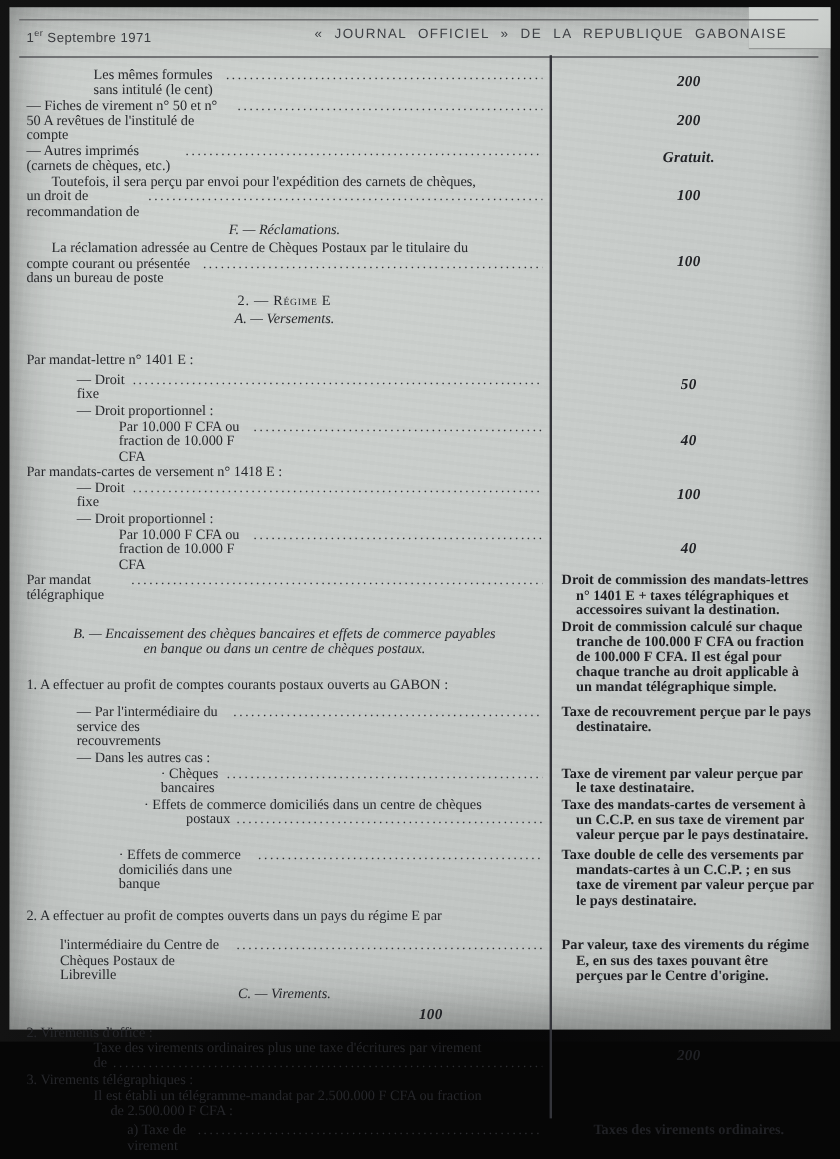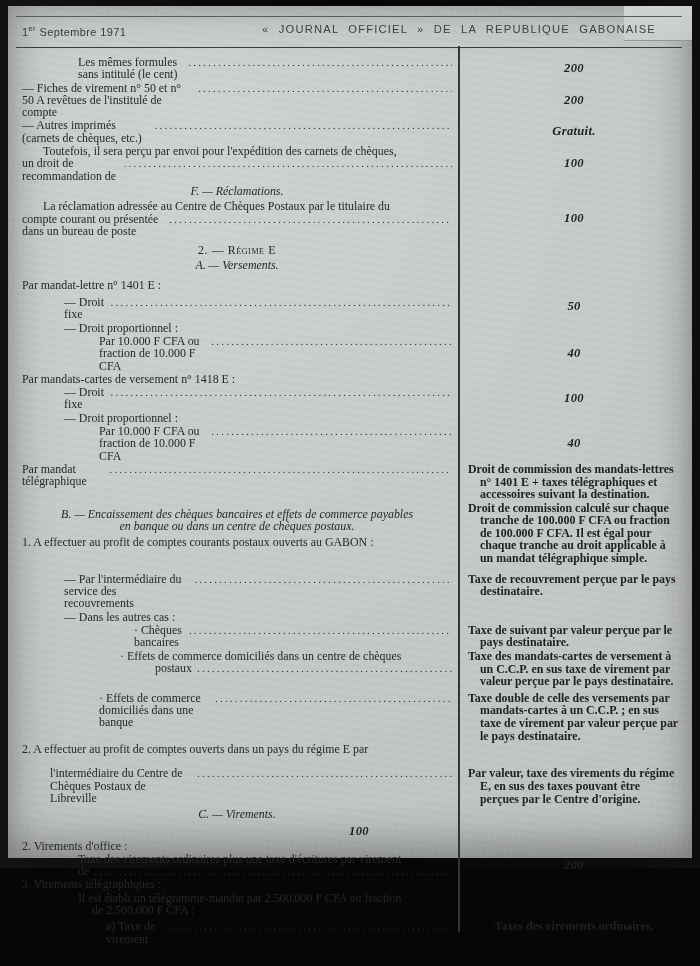--- a/index.html
+++ b/index.html
@@ -45,21 +45,21 @@
     content:"......................................................................................................";
     letter-spacing:2.2px;font-size:11px;color:#2c2d31;}
   .center{text-align:center;}
   .italic{font-style:italic;}
   .sc{font-variant:small-caps;letter-spacing:.6px;}
   .cr.value{align-self:stretch;display:flex;align-items:center;justify-content:center;
     font-weight:bold;font-size:12.6px;letter-spacing:.3px;color:#202125;font-style:italic;}
   .cr.desc{font-weight:bold;font-size:11.9px;line-height:12.6px;color:#202125;
     padding-left:28px;text-indent:-12px;text-align:left;}
   .cr.desc-center{font-weight:bold;font-size:11.9px;line-height:12.6px;color:#202125;text-align:center;}
-  .mt2{margin-top:4px}.mt4{margin-top:4px}.mt6{margin-top:6px}.mt8{margin-top:8px}.mt12{margin-top:12px}
+  .mt2{margin-top:18px}.mt4{margin-top:4px}.mt6{margin-top:6px}.mt8{margin-top:8px}.mt12{margin-top:12px}
 </style>
 </head>
 <body>
 
 <div class="scan">
   <div class="paper">
     <div class="corner"></div>
     <div class="header">
       <span class="date"><span>1</span><sup>er</sup><span> Septembre 1971</span></span>
       <span class="jtitle">« JOURNAL OFFICIEL » DE LA REPUBLIQUE GABONAISE</span>
@@ -224,21 +224,21 @@
             </div>
             <div class="cr"></div>
           </div>
           <div class="row">
             <div class="cl">
               <div class="line flexline" style="padding-left: 112px;">
                 <span class="t">· Chèques bancaires</span>
                 <span class="leader"></span>
               </div>
             </div>
-            <div class="cr desc">Taxe de suivant par valeur perçue par le pays destinataire.</div>
+            <div class="cr desc">Taxe de virement par valeur perçue par le taxe destinataire.</div>
           </div>
           <div class="row">
             <div class="cl">
               <div class="line" style="padding-left: 98px;"><span class="t">· Effets de commerce domiciliés dans un centre de chèques</span></div>
               <div class="line flexline" style="padding-left: 133px; text-align: right;">
                 <span class="t">postaux</span>
                 <span class="leader"></span>
               </div>
             </div>
             <div class="cr desc">Taxe des mandats-cartes de versement à un C.C.P. en sus taxe de virement par valeur perçue par le pays destinataire.</div>

